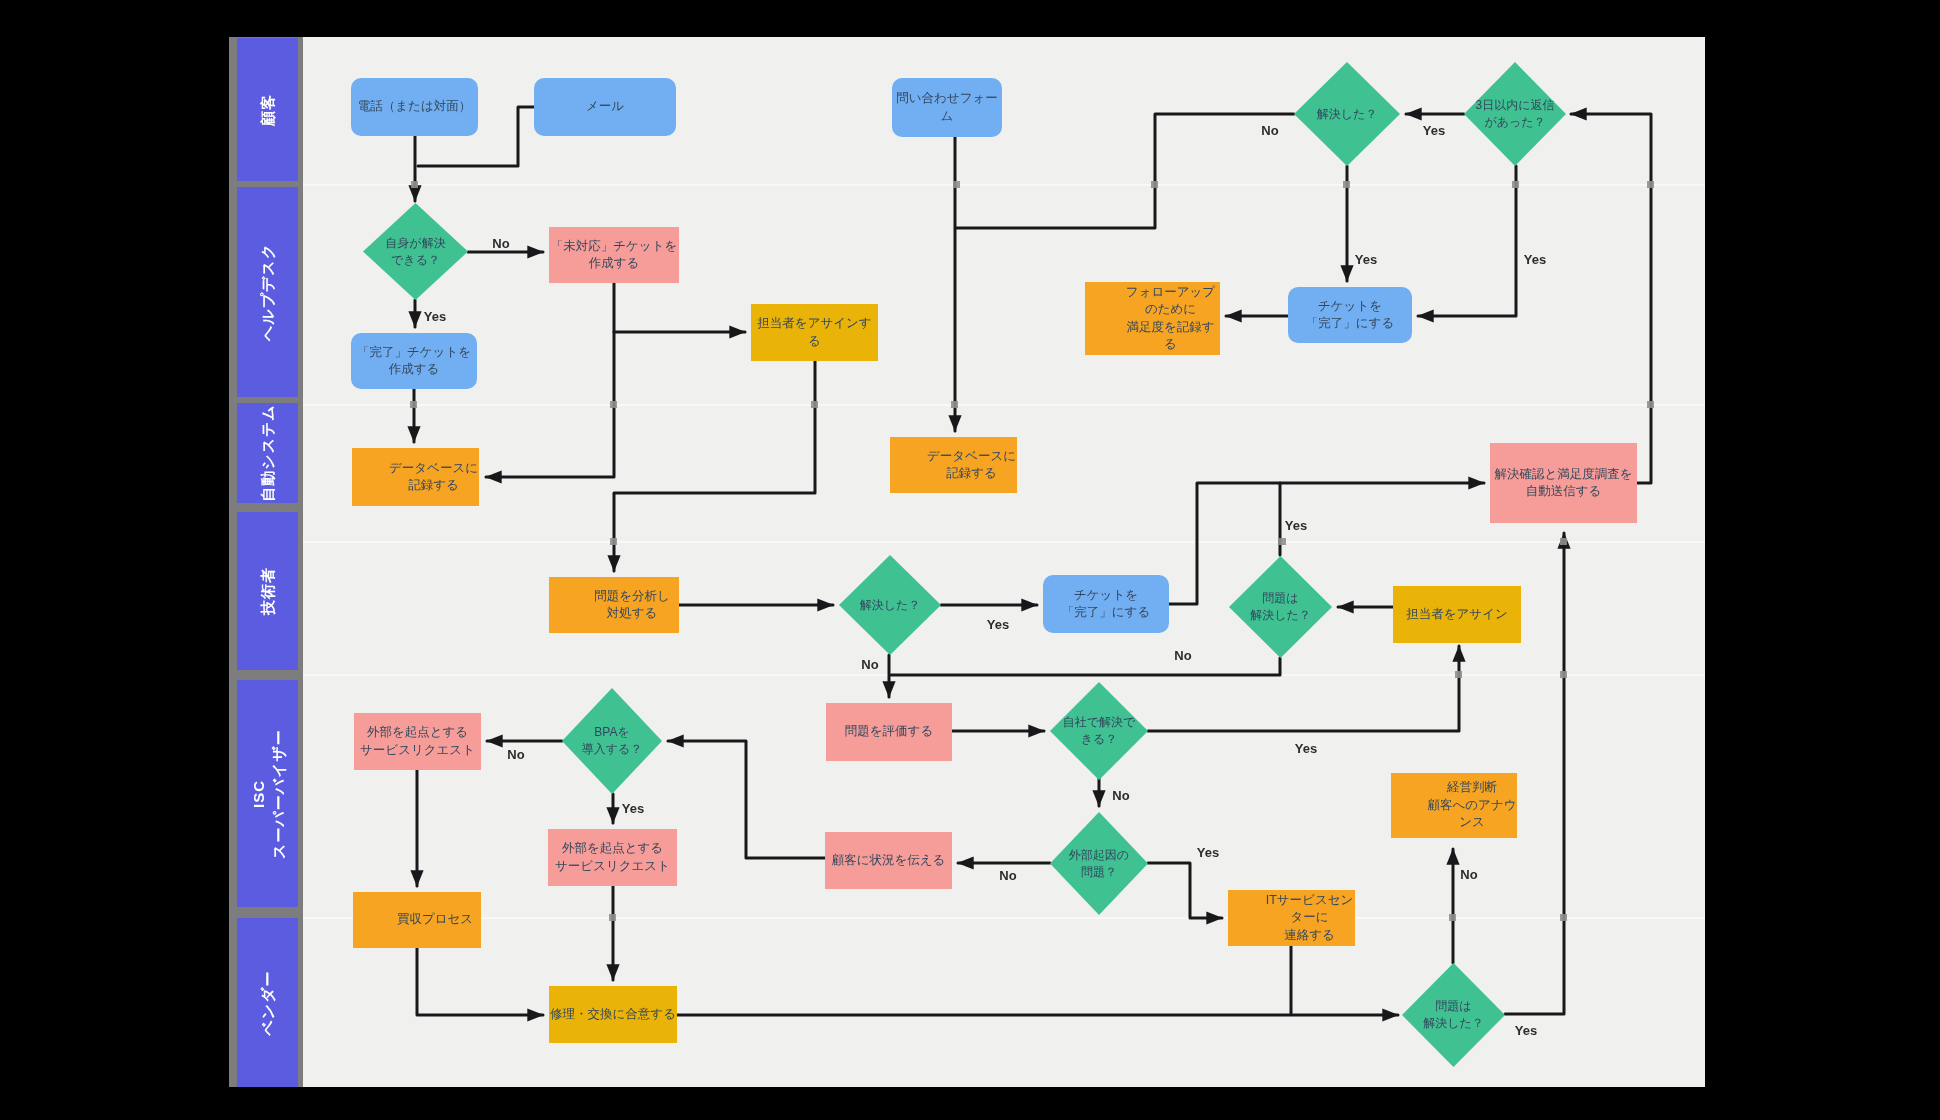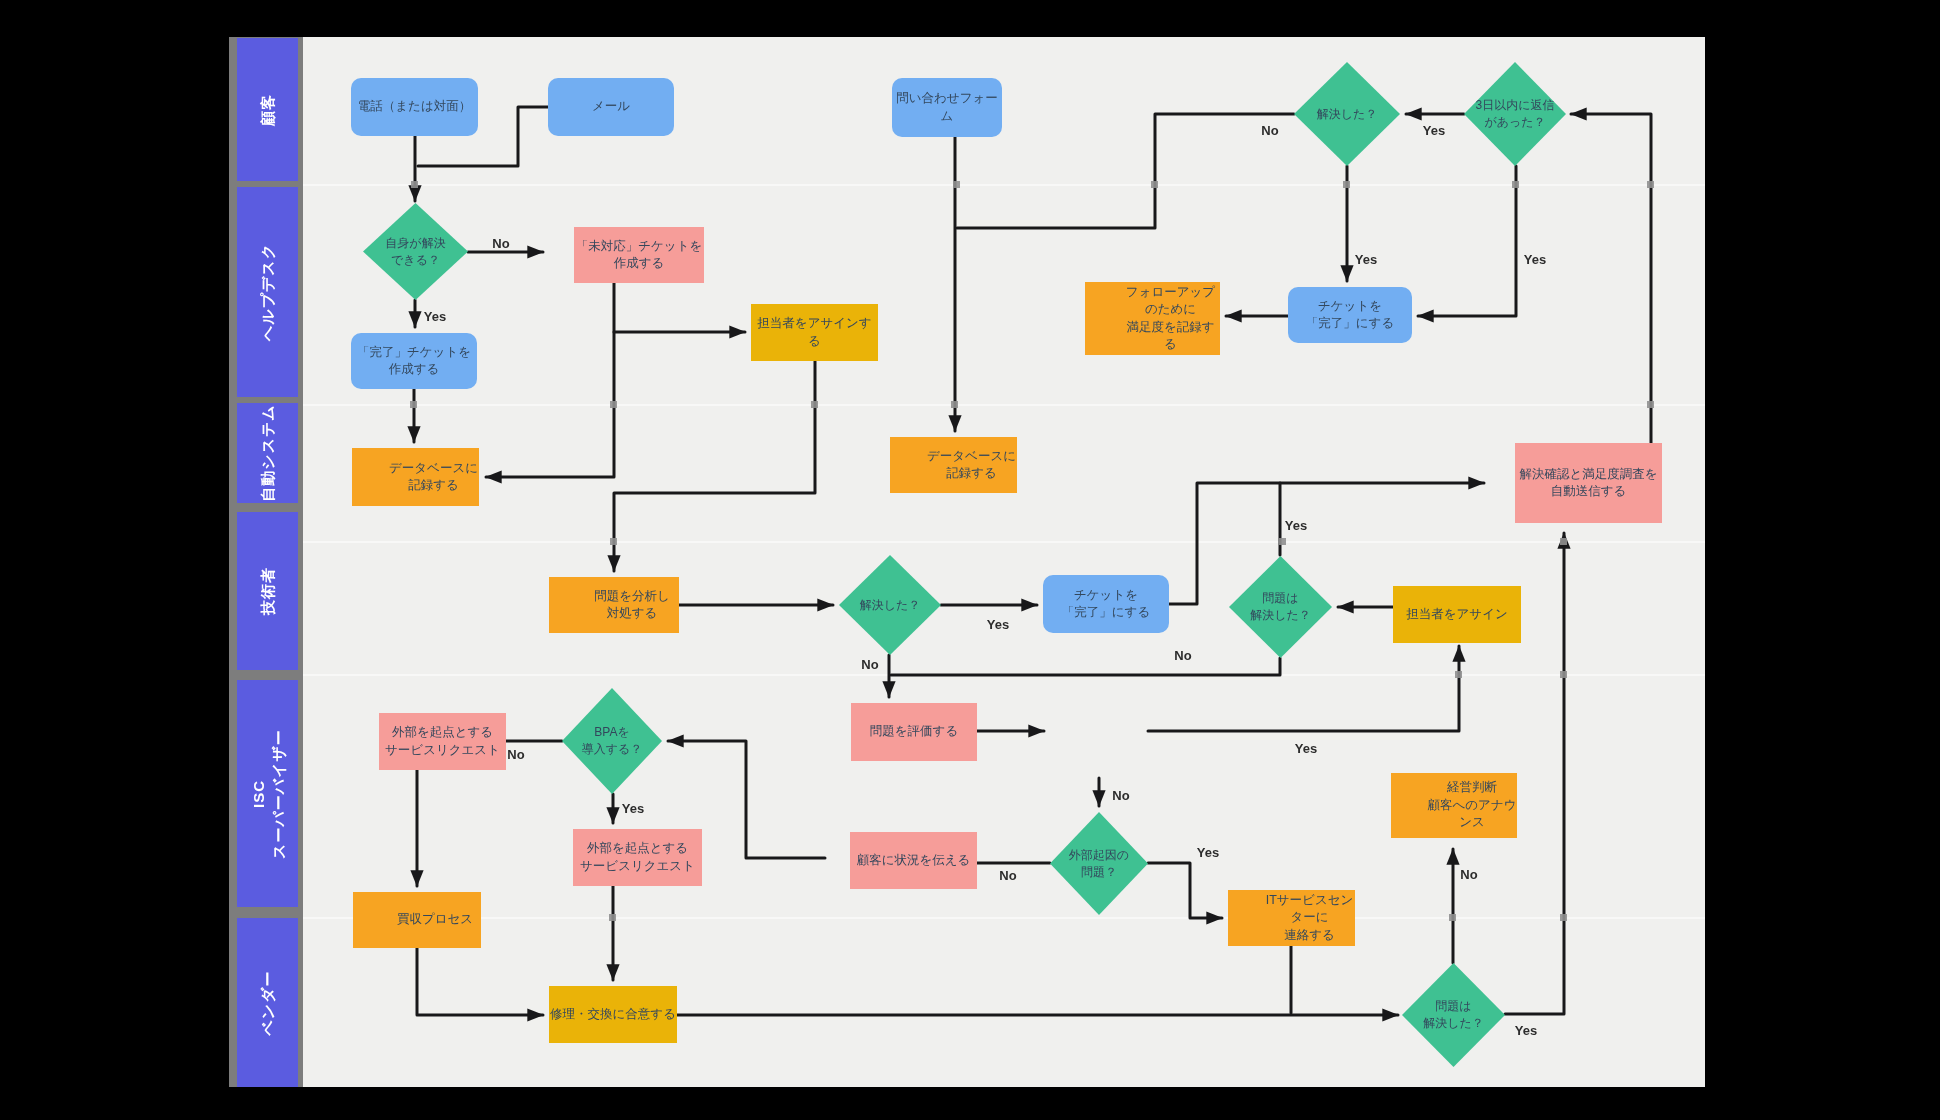--- a/index.html
+++ b/index.html
@@ -8,21 +8,21 @@
   #canvas{position:absolute;left:229px;top:37px;width:1476px;height:1050px;background:#f0f0ee;}
   #lane-col{position:absolute;left:229px;top:37px;width:74px;height:1050px;background:#7d7d7d;}
   .lane{position:absolute;left:8px;width:61px;background:#5b5ce0;}
   .lane-text{position:absolute;left:50%;top:50%;transform:translate(-50%,-50%) rotate(-90deg);
              color:#fff;font-weight:bold;font-size:15px;text-align:center;white-space:pre-line;
              line-height:1.3;letter-spacing:1px;}
   .divider{position:absolute;left:303px;width:1402px;height:2px;background:rgba(255,255,255,.55);}
   .node{position:absolute;display:flex;align-items:center;justify-content:center;text-align:center;
         color:#33475c;font-size:12.5px;line-height:1.4;white-space:pre-line;box-sizing:border-box;}
   .blue{background:#72aef2;border-radius:10px;}
-  .pink{background:#f69d99;margin-left:25px;}
+  .pink{background:#f69d99;}
   .orange{background:#f7a422;padding-left:36px;}
   .violet{background:#eab308;}
   .diamond{background:#3fc192;clip-path:polygon(50% 0,100% 50%,50% 100%,0 50%);font-size:12px;}
   .elabel{position:absolute;transform:translate(-50%,-50%);font-size:13px;font-weight:bold;color:#2d2d2d;}
   svg.wires{position:absolute;left:0;top:0;pointer-events:none;}
   svg.wires path{pointer-events:stroke;}
 </style>
 </head>
 <body>
 
@@ -119,21 +119,21 @@
       <rect x="1560" y="538" width="7" height="7"></rect>
       <rect x="1455" y="671" width="7" height="7"></rect>
         <rect x="1560" y="671" width="7" height="7"></rect>
       <rect x="609" y="914" width="7" height="7"></rect>
         <rect x="1449" y="914" width="7" height="7"></rect>
       <rect x="1560" y="914" width="7" height="7"></rect>
     </g>
   </svg>
 
   <div class="node blue" style="left:351px;top:78px;width:127px;height:58px">電話（または対面）</div>
-  <div class="node blue" style="left:548px;top:78px;width:126px;height:58px">メール</div>
+  <div class="node blue" style="left:534px;top:78px;width:142px;height:58px">メール</div>
   <div class="node blue" style="left:892px;top:78px;width:110px;height:59px">問い合わせフォーム</div>
   <div class="node diamond" style="left:1294px;top:62px;width:106px;height:104px">解決した？</div>
   <div class="node diamond" style="left:1464px;top:62px;width:102px;height:104px">3日以内に返信
 があった？</div>
   <div class="node diamond" style="left:363px;top:203px;width:105px;height:97px">自身が解決
 できる？</div>
   <div class="node pink" style="left:549px;top:227px;width:130px;height:56px">「未対応」チケットを
 作成する</div>
   <div class="node blue" style="left:351px;top:333px;width:126px;height:56px">「完了」チケットを
 作成する</div>
@@ -152,20 +152,22 @@
   <div class="node blue" style="left:1043px;top:575px;width:126px;height:58px">チケットを
 「完了」にする</div>
   <div class="node diamond" style="left:1229px;top:556px;width:103px;height:102px">問題は
 解決した？</div>
   <div class="node violet" style="left:1393px;top:586px;width:128px;height:57px">担当者をアサイン</div>
   <div class="node pink" style="left:354px;top:713px;width:127px;height:57px">外部を起点とする
 サービスリクエスト</div>
   <div class="node diamond" style="left:562px;top:688px;width:100px;height:106px">BPAを
 導入する？</div>
   <div class="node pink" style="left:826px;top:703px;width:126px;height:58px">問題を評価する</div>
+  <div class="node diamond" style="left:1050px;top:682px;width:98px;height:98px">自社で解決で
+きる？</div>
   <div class="node orange" style="left:1391px;top:773px;width:126px;height:65px">経営判断
 顧客へのアナウンス</div>
   <div class="node pink" style="left:825px;top:832px;width:127px;height:57px">顧客に状況を伝える</div>
   <div class="node pink" style="left:548px;top:829px;width:129px;height:57px">外部を起点とする
 サービスリクエスト</div>
   <div class="node diamond" style="left:1050px;top:812px;width:98px;height:103px">外部起因の
 問題？</div>
   <div class="node orange" style="left:1228px;top:890px;width:127px;height:56px">ITサービスセンターに
 連絡する</div>
   <div class="node orange" style="left:353px;top:892px;width:128px;height:56px">買収プロセス</div>

